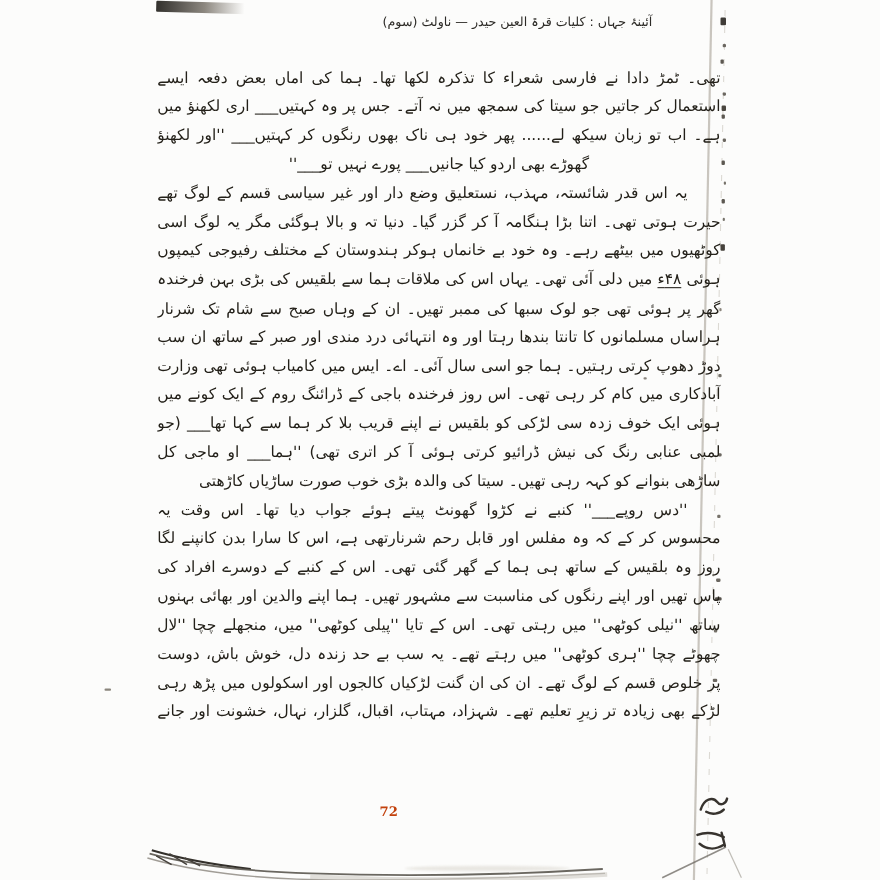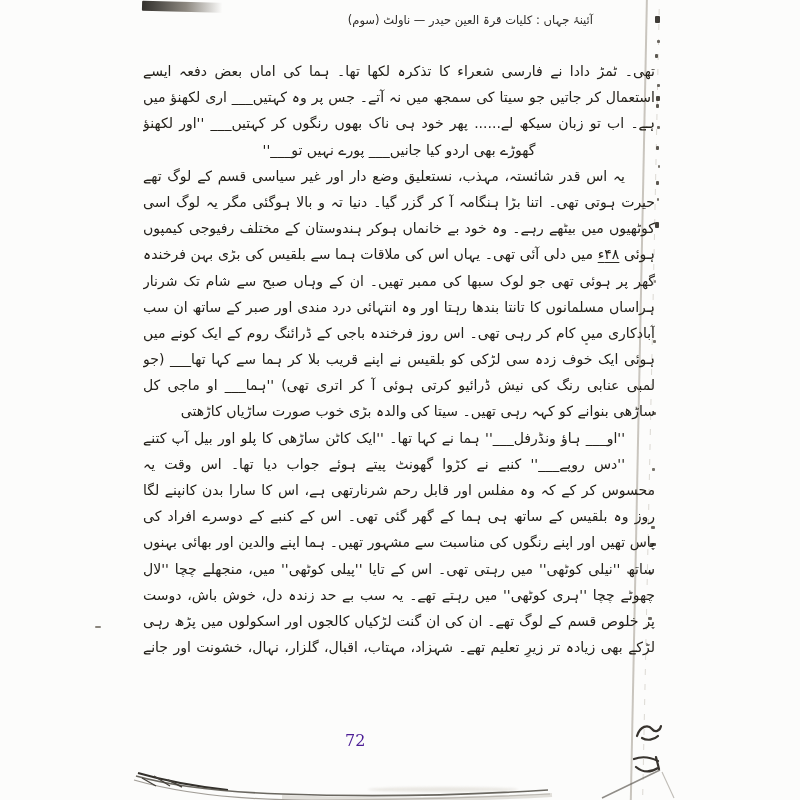--- a/index.html
+++ b/index.html
@@ -20,21 +20,21 @@
   .line{
     height:26.2px;line-height:26.2px;font-size:14px;color:#232019;
     text-align:justify;text-align-last:justify;overflow:hidden;
   }
   .line.center{text-align-last:center;}
   .line.start{text-align:right;text-align-last:right;}
   .line.indent{padding-right:30px;}
   .line u{text-decoration-color:#2a2722;text-underline-offset:3px;}
   .page-number{
     position:absolute;top:731px;left:345px;
-    font-family:"DejaVu Serif",serif;font-size:16px;color:#4c1d95;
+    font-family:"DejaVu Serif",serif;font-size:12px;color:#c2410c;font-weight:bold;
   }
 
   
   .smudge-topleft{
     position:absolute;left:142px;top:2px;width:98px;height:10px;border-radius:1px;
     background:linear-gradient(to right,#33312d 0%,#55524d 18%,#8d8880 45%,rgba(190,186,178,0) 82%);
     transform:rotate(1.5deg);
   }
   .edge-line-a{
     position:absolute;left:646px;top:-6px;width:1.5px;height:812px;background:#c9c5be;
@@ -91,25 +91,25 @@
       <div class="line justify">تھی۔ ٹمڑ دادا نے فارسی شعراء کا تذکرہ لکھا تھا۔ ہما کی اماں بعض دفعہ ایسے محاورے</div>
       <div class="line justify">استعمال کر جاتیں جو سیتا کی سمجھ میں نہ آتے۔ جس پر وہ کہتیں___ اری لکھنؤ میں تیری سسرال</div>
       <div class="line justify">ہے۔ اب تو زبان سیکھ لے...... پھر خود ہی ناک بھوں رنگوں کر کہتیں___ ''اور لکھنؤ والے</div>
       <div class="line center">گھوڑے بھی اردو کیا جانیں___ پورے نہیں تو___''</div>
       <div class="line justify indent">یہ اس قدر شائستہ، مہذب، نستعلیق وضع دار اور غیر سیاسی قسم کے لوگ تھے کہ سیتا کو</div>
       <div class="line justify">حیرت ہوتی تھی۔ اتنا بڑا ہنگامہ آ کر گزر گیا۔ دنیا تہ و بالا ہوگئی مگر یہ لوگ اسی سکون سے ان</div>
       <div class="line justify">کوٹھیوں میں بیٹھے رہے۔ وہ خود بے خانماں ہوکر ہندوستان کے مختلف رفیوجی کیمپوں میں ہوتی</div>
       <div class="line justify">ہوئی <u>۴۸ء</u> میں دلی آئی تھی۔ یہاں اس کی ملاقات ہما سے بلقیس کی بڑی بہن فرخندہ باجی کے</div>
       <div class="line justify">گھر پر ہوئی تھی جو لوک سبھا کی ممبر تھیں۔ ان کے وہاں صبح سے شام تک شرنار تھیوں اور</div>
       <div class="line justify">ہراساں مسلمانوں کا تانتا بندھا رہتا اور وہ انتہائی درد مندی اور صبر کے ساتھ ان سب کے لیے</div>
+      <div class="line justify">دوڑ دھوپ کرتی رہتیں۔ ہما جو اسی سال آئی۔ اے۔ ایس میں کامیاب ہوئی تھی وزارت</div>
       <div class="line justify">آبادکاری میں کام کر رہی تھی۔ اس روز فرخندہ باجی کے ڈرائنگ روم کے ایک کونے میں بیٹھی</div>
       <div class="line justify">ہوئی ایک خوف زدہ سی لڑکی کو بلقیس نے اپنے قریب بلا کر ہما سے کہا تھا___ (جو اسی وقت اپنی</div>
       <div class="line justify">لمبی عنابی رنگ کی نیش ڈرائیو کرتی ہوئی آ کر اتری تھی) ''ہما___ او ماجی کل سندھی کڑھت کی</div>
       <div class="line start">ساڑھی بنوانے کو کہہ رہی تھیں۔ سیتا کی والدہ بڑی خوب صورت ساڑیاں کاڑھتی ہیں۔''</div>
-      <div class="line justify indent">''او___ ہاؤ ونڈرفل___'' ہما نے کہا تھا۔ ''ایک کاٹن ساڑھی کا پلو اور بیل آپ کتنے</div>
       <div class="line justify indent">''دس روپے___'' کنبے نے کڑوا گھونٹ پیتے ہوئے جواب دیا تھا۔ اس وقت یہ</div>
       <div class="line justify">محسوس کر کے کہ وہ مفلس اور قابل رحم شرنارتھی ہے، اس کا سارا بدن کانپنے لگا تھا___ پھر ایک</div>
       <div class="line justify">روز وہ بلقیس کے ساتھ ہی ہما کے گھر گئی تھی۔ اس کے کنبے کے دوسرے افراد کی کوٹھیاں پاس</div>
       <div class="line justify">پاس تھیں اور اپنے رنگوں کی مناسبت سے مشہور تھیں۔ ہما اپنے والدین اور بھائی بہنوں کے</div>
       <div class="line justify">ساتھ ''نیلی کوٹھی'' میں رہتی تھی۔ اس کے تایا ''پیلی کوٹھی'' میں، منجھلے چچا ''لال کوٹھی'' میں اور</div>
       <div class="line justify">چھوٹے چچا ''ہری کوٹھی'' میں رہتے تھے۔ یہ سب بے حد زندہ دل، خوش باش، دوست نواز اور</div>
       <div class="line justify">پر خلوص قسم کے لوگ تھے۔ ان کی ان گنت لڑکیاں کالجوں اور اسکولوں میں پڑھ رہی تھیں۔</div>
       <div class="line justify">لڑکے بھی زیادہ تر زیرِ تعلیم تھے۔ شہزاد، مہتاب، اقبال، گلزار، نہال، خشونت اور جانے کون</div>
     </div>
   <div class="page-number">72</div>

